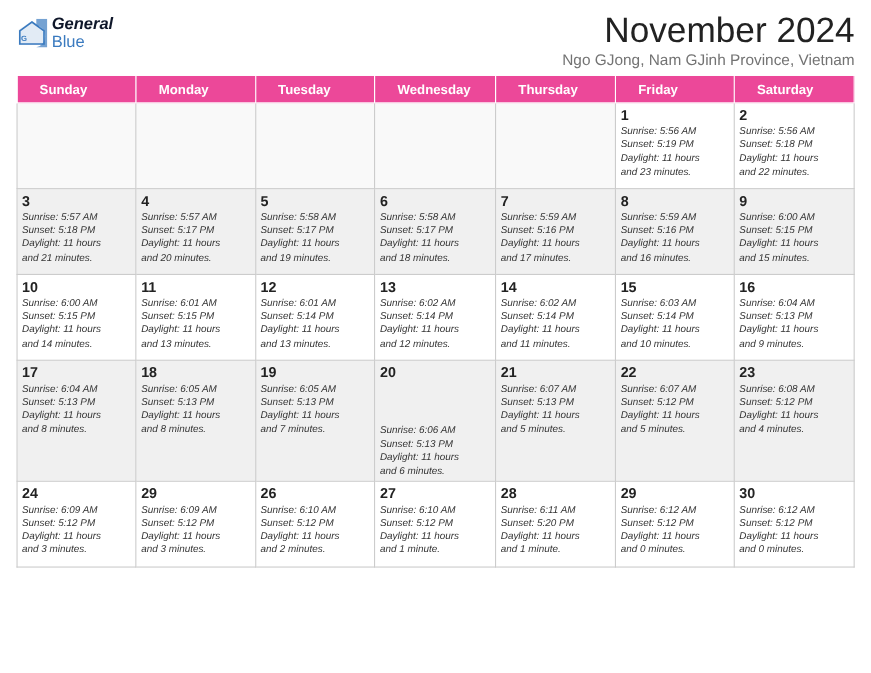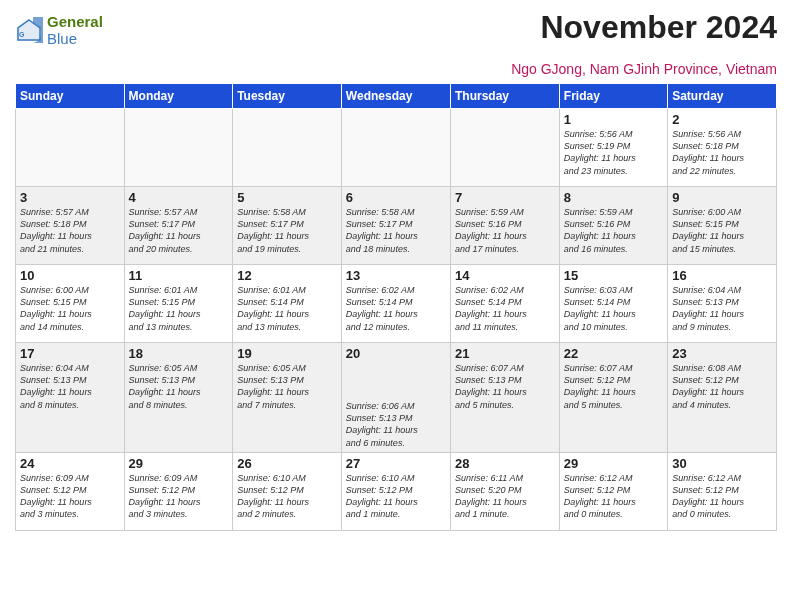--- a/index.html
+++ b/index.html
@@ -26,57 +26,58 @@
       margin-top: 4px;
     }
     .logo-text {
       display: flex;
       flex-direction: column;
       line-height: 1.1;
     }
     .logo-general {
       font-size: 15px;
       font-weight: bold;
-      color: #4d7c0f;
+      color: #0f172a;
+      font-style: italic;
     }
     .logo-blue {
       font-size: 15px;
       font-weight: normal;
       color: #3a7abf;
     }
     .logo-icon {
       width: 28px;
       height: 28px;
       margin-right: 4px;
     }
     .title-block {
       text-align: right;
     }
     .month-title {
       font-size: 32px;
-      font-weight: bold;
+      font-weight: normal;
       color: #222;
       line-height: 1.1;
     }
     .location {
       font-size: 14px;
-      color: #be185d;
-      margin-top: 16px;
+      color: #737373;
+      margin-top: 1px;
     }
     .calendar {
       width: 100%;
       border-collapse: collapse;
       margin-top: 6px;
     }
     .calendar th {
-      background: #1d4ed8;
+      background: #ec4899;
       color: #fff;
       font-size: 12px;
       font-weight: bold;
-      padding: 5px 4px;
+      padding: 5px 20px;
       text-align: left;
       border: 1px solid #fff;
     }
     .calendar td {
       vertical-align: top;
       border: 1px solid #ccc;
       padding: 3px 4px;
       font-size: 9.5px;
       color: #222;
       width: 110px;

